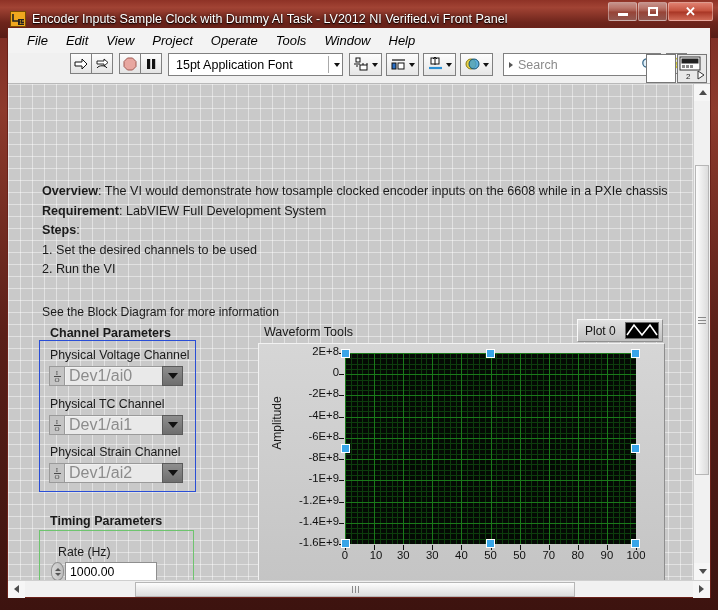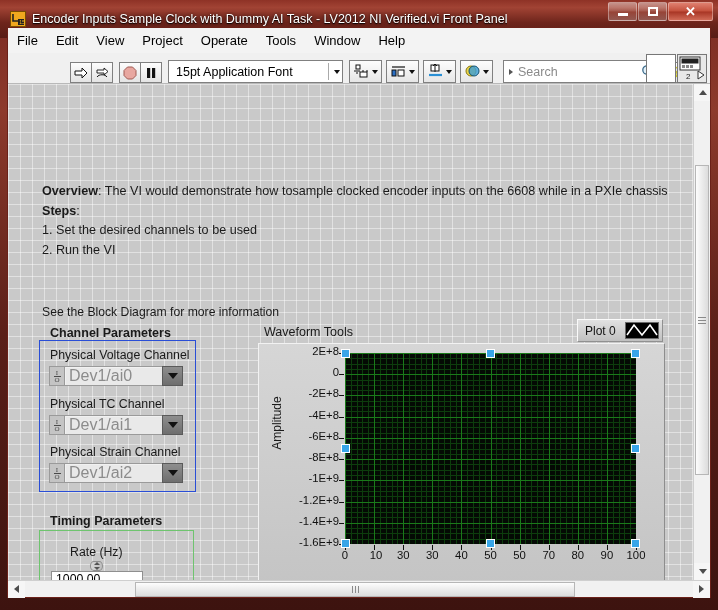--- a/index.html
+++ b/index.html
@@ -77,35 +77,37 @@
     display: flex;
     flex-direction: column;
   }
 
   
   #menubar {
     height: 25px;
     background: #f3f3f3;
     display: flex;
     align-items: center;
+    padding-left: 10px;
     flex: 0 0 auto;
+    font-style: italic;
   }
   .menu-item {
     font-size: 13px;
     color: #000;
     padding: 3px 9px;
     cursor: default;
   }
 
   
   #toolbar {
     height: 31px;
     background: #f0f0f0;
     display: flex;
-    align-items: flex-end;
+    align-items: flex-start;
     flex: 0 0 auto;
     position: relative;
     border-bottom: 1px solid #b9b9b9;
   }
   .tb-group { display: flex; align-items: center; }
   .tb-btn {
     width: 22px; height: 21px;
     border: 1px solid #808080;
     background: linear-gradient(180deg,#fdfdfd 0%, #e4e4e4 100%);
     display: flex; align-items: center; justify-content: center;
@@ -324,21 +326,21 @@
     width: 0;height: 0;
     border-left: 5px solid transparent;
     border-right: 5px solid transparent;
     border-top: 6px solid #111;
   }
 
   
   .num-ctrl {
     position: absolute;
     height: 21px;
-    display: flex; align-items: center; flex-direction: column;
+    display: flex; align-items: center;
   }
   .spinner {
     width: 13px; height: 19px;
     background: linear-gradient(90deg,#d8d8d8,#bdbdbd);
     border: 1px solid #8f8f8f;
     border-radius: 7px / 9px;
     display: flex; flex-direction: column;
     align-items: center; justify-content: center;
     margin-right: 1px;
   }
@@ -575,20 +577,21 @@
           </svg>
         </div>
       </div>
     </div>
 
     <div id="panel-wrap">
       <div id="panel">
 
         <div id="desc">
           <div><b>Overview</b><span>:</span><span> The VI would demonstrate how tosample clocked encoder inputs on the 6608 while in a PXIe chassis</span></div>
+          <div><b>Requirement</b><span>:</span><span> LabVIEW Full Development System</span></div>
           <div><b>Steps</b><span>:</span></div>
           <div><span>1. Set the desired channels to be used</span></div>
           <div><span>2. Run the VI</span></div>
         </div>
 
         <div id="see-block">See the Block Diagram for more information</div>
 
         <div class="gb-title" id="chan-title">Channel Parameters</div>
         <div class="gb-frame" id="chan-frame"></div>
 
@@ -627,21 +630,21 @@
             </div>
           <div class="io-field">Dev1/ai2</div>
           <div class="io-arrow">
               <span class="caret-w"></span>
             </div>
         </div>
 
         <div class="gb-title" id="timing-title">Timing Parameters</div>
         <div class="gb-frame" id="timing-frame"></div>
 
-        <div class="ctrl-label" style="left:38px; top:461px;padding-left:24px;">Rate (Hz)</div>
+        <div class="ctrl-label" style="left:50px; top:461px;">Rate (Hz)</div>
         <div class="num-ctrl" style="left:43px; top:477px;">
           <div class="spinner">
             <span class="spin-up"></span>
             <span class="spin-dn"></span>
           </div>
           <div class="num-field">1000.00</div>
         </div>
 
         <div id="graph-title">Waveform Tools</div>
 

